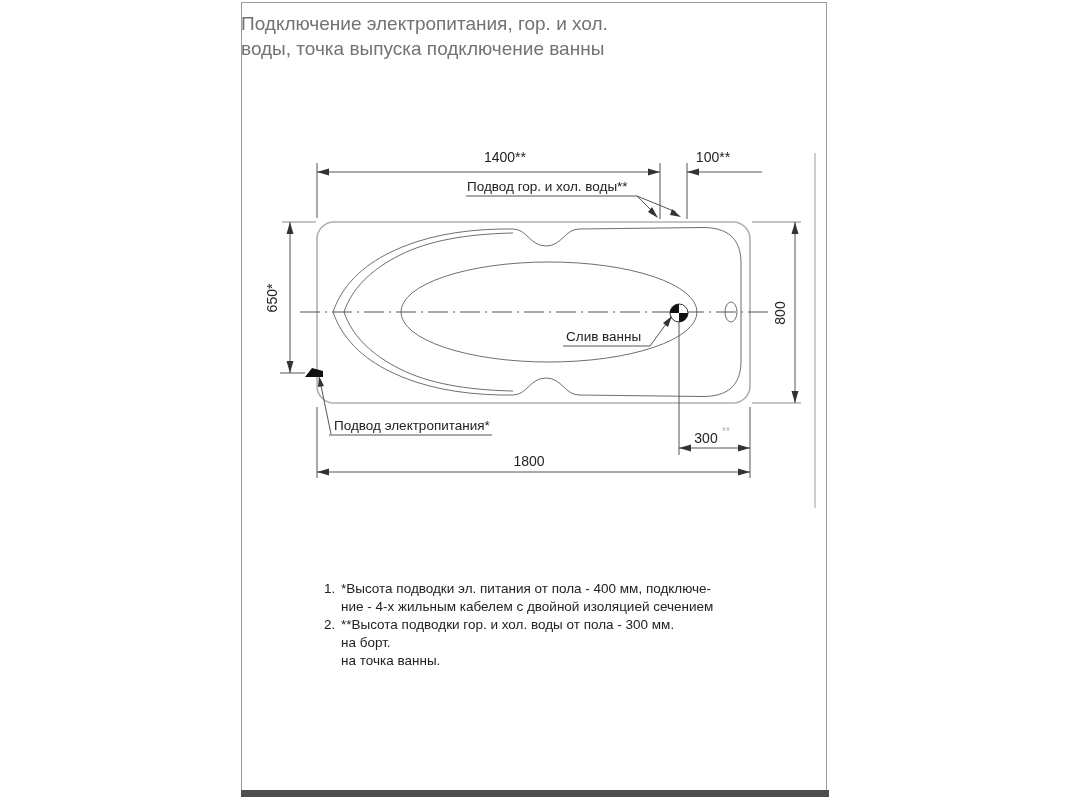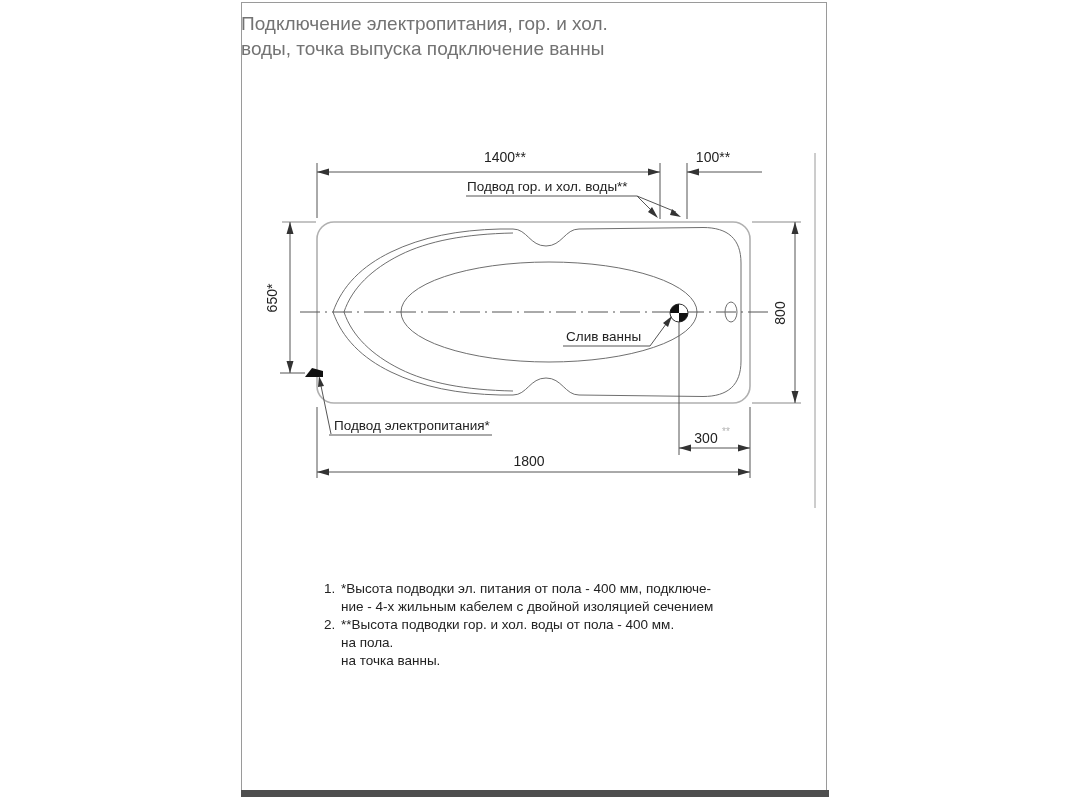--- a/index.html
+++ b/index.html
@@ -136,21 +136,21 @@
 </svg>
 
 <div class="notes">
   <div class="note-line">
     <span class="num">1.</span><span>*Высота подводки эл. питания от пола - 400 мм, подключе-</span>
   </div>
   <div class="note-line cont">
     <span>ние - 4-х жильным кабелем с двойной изоляцией сечением</span>
   </div>
   <div class="note-line">
-    <span class="num">2.</span><span>**Высота подводки гор. и хол. воды от пола - 400 мм.</span>
+    <span class="num">2.</span><span>**Высота подводки гор. и хол. воды от пола - 300 мм.</span>
   </div>
   <div class="note-line cont">
-    <span>на пола.</span>
+    <span>на борт.</span>
   </div>
   <div class="note-line cont">
     <span>на точка ванны.</span>
   </div>
 </div>
 
 </body></html>

